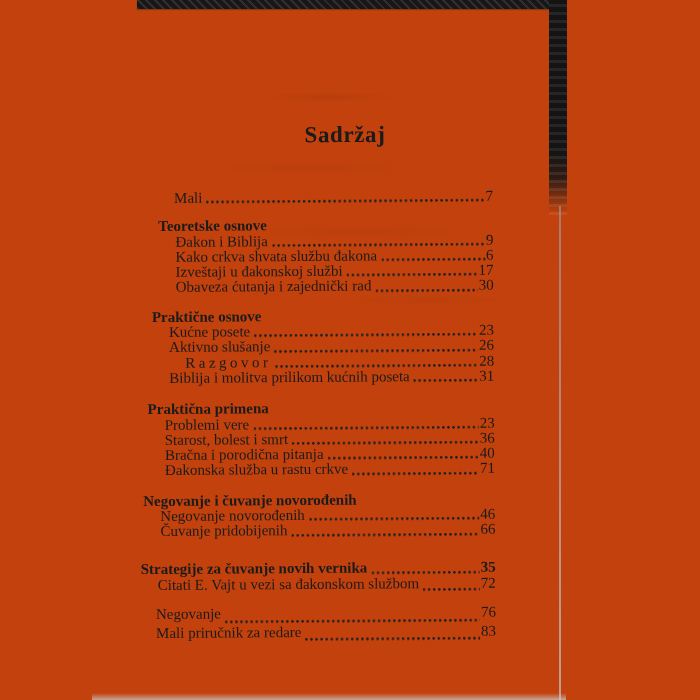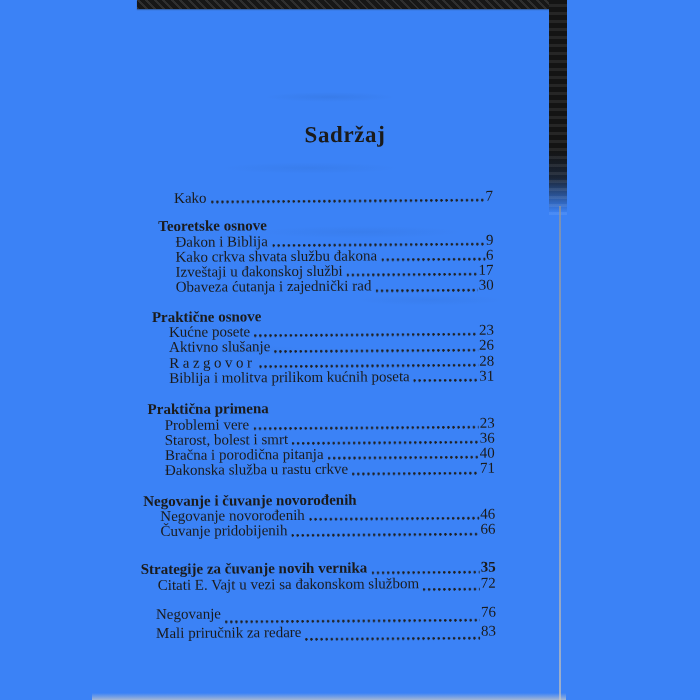--- a/index.html
+++ b/index.html
@@ -12,21 +12,21 @@
     position: relative;
     overflow: hidden;
     background: #ffffff;
     font-family: "Liberation Serif", "DejaVu Serif", serif;
     color: #1b1b1b;
   }
   
   .page-photo {
     position: absolute;
     inset: 0;
-    background: #3b82f6;
+    background: #c2410c;
   }
   
   .ghosting {
     position: absolute;
     inset: 0;
     pointer-events: none;
     background:
       radial-gradient(ellipse 95px 7px at 330px 97px,  rgba(0,0,0,0.05), rgba(0,0,0,0) 70%),
       radial-gradient(ellipse 130px 8px at 310px 168px, rgba(0,0,0,0.04), rgba(0,0,0,0) 70%),
       radial-gradient(ellipse 150px 9px at 360px 232px, rgba(0,0,0,0.035), rgba(0,0,0,0) 70%),
@@ -106,21 +106,21 @@
   .sec6 { margin-left: 136px; margin-top: 12px; }
   .row {
     display: flex;
     align-items: baseline;
     height: 15.3px;
   }
   .sec5 .row { height: 16.8px; }
   .sec6 .row { height: 18.6px; }
   .row.item { padding-left: 17px; }
   .row.heading { font-weight: bold; padding-left: 0; }
-  .row.spaced .label { letter-spacing: 3.5px; }
+  .row.spaced .label { letter-spacing: 3.5px; margin-left: 16px; }
   .label { white-space: nowrap; }
   .pagenum { white-space: nowrap; }
   .dots {
     flex: 1 1 auto;
     align-self: flex-end;
     height: 5px;
     margin: 0 1px 1px 4px;
     background-image: radial-gradient(circle at 1.2px 2.4px, #1f1f1f 1.02px, rgba(0,0,0,0) 1.5px);
     background-size: 5.1px 5px;
     background-repeat: repeat-x;
@@ -135,21 +135,21 @@
   <div class="top-edge-shadow"></div>
   <div class="spine-shadow"></div>
   <div class="page-edge-line"></div>
   <div class="bottom-shade"></div>
 
   <h1 class="page-title">Sadržaj</h1>
 
   <div class="toc">
       <div class="toc-section sec0">
         <div class="row item">
-          <span class="label">Kako</span>
+          <span class="label">Mali</span>
           <span class="dots"></span>
           <span class="pagenum">7</span>
         </div>
       </div>
       <div class="toc-section sec1">
         <div class="row heading">
           <span class="label">Teoretske osnove</span>
         </div>
         <div class="row item">
           <span class="label">Đakon i Biblija</span>

